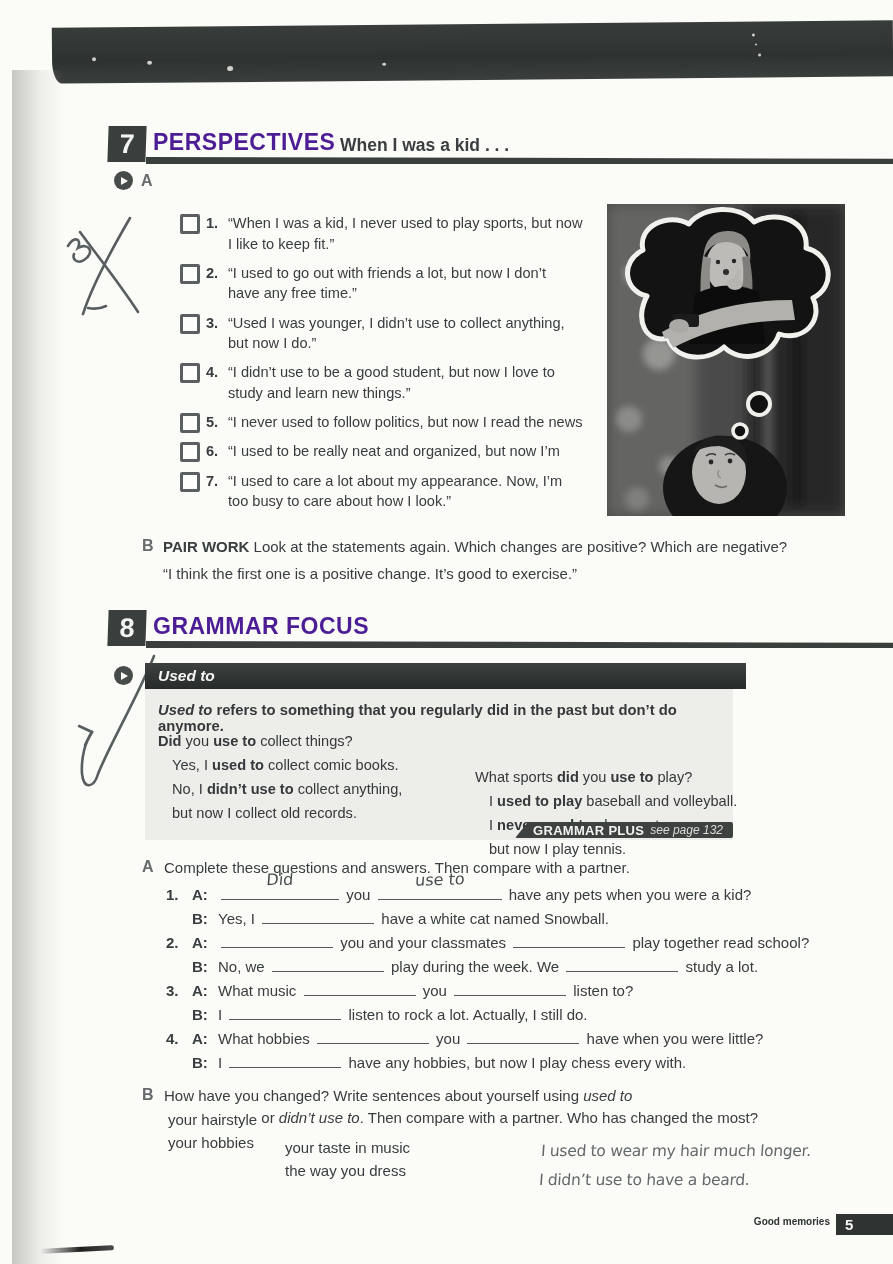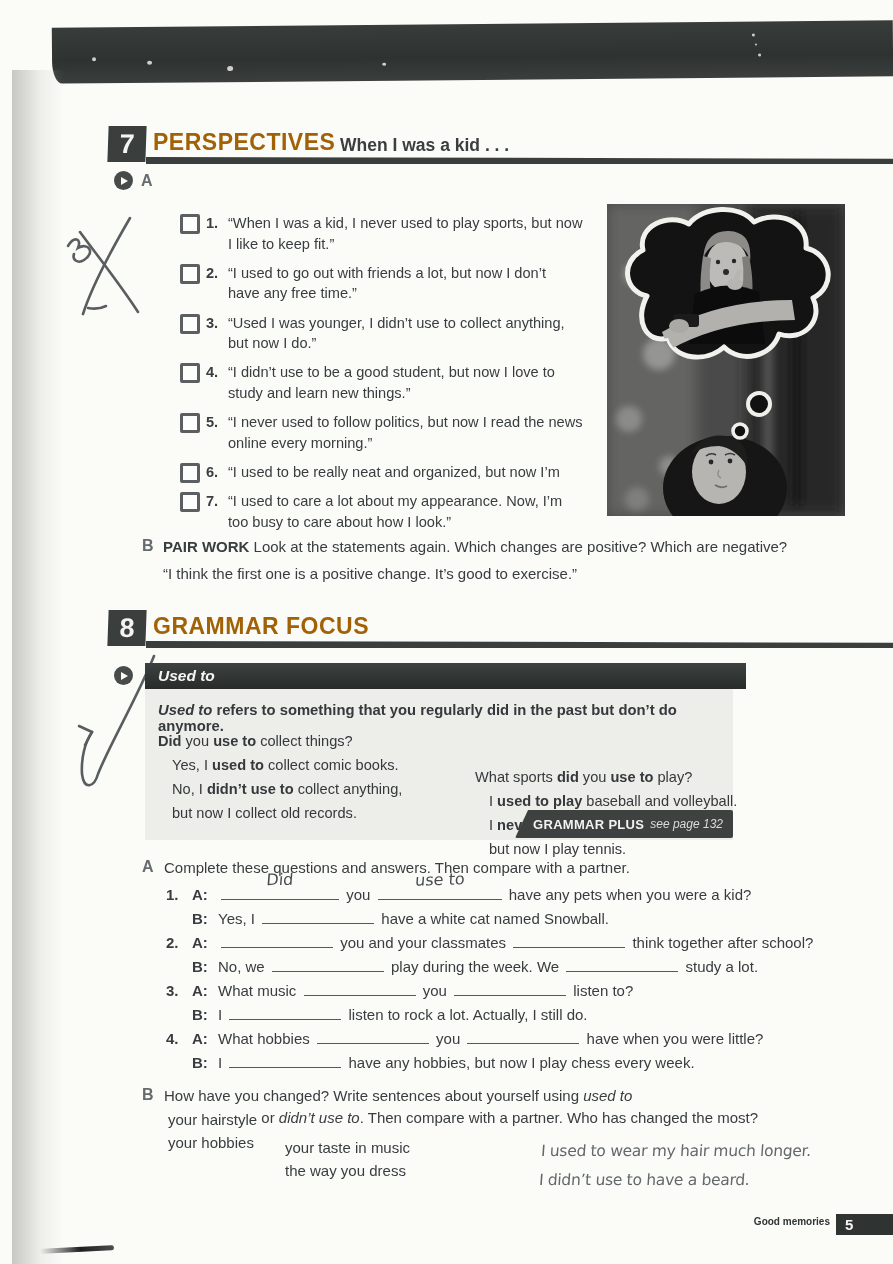--- a/index.html
+++ b/index.html
@@ -12,21 +12,21 @@
            transform:rotate(-0.5deg);border-bottom-left-radius:10px 22px;}
   .speck{position:absolute;background:#cfcfcb;border-radius:50%;}
   .spine{left:12px;top:70px;width:52px;height:1194px;
          background:linear-gradient(to right,rgba(120,120,116,0.40),rgba(190,190,186,0.22) 55%,rgba(190,190,186,0));}
   .smudge{left:40px;top:1247px;width:74px;height:5px;border-radius:3px;transform:rotate(-3deg);
           background:linear-gradient(to right,rgba(30,30,30,0),#1d1f1e 55%,#4c4e4d);}
 
   
   .numbadge{width:38px;height:36px;background:#3a3e3d;color:#f4f4f2;font-weight:bold;font-size:27px;
             display:flex;align-items:center;justify-content:center;transform:skewX(-2deg);}
-  .sectitle{font-weight:bold;font-size:23px;letter-spacing:0.5px;color:#a16207;}
+  .sectitle{font-weight:bold;font-size:23px;letter-spacing:0.5px;color:#4c1d95;}
   .secsub{font-weight:bold;font-size:17.5px;color:#3a3e40;}
   .secbar{height:7px;background:#3a3e3c;clip-path:polygon(0 0,100% 25%,100% 100%,0 100%);}
 
   .playicon{width:19px;height:19px;border-radius:50%;background:#474b4a;display:flex;align-items:center;justify-content:center;}
   .playicon::after{content:"";display:block;margin-left:2px;border-left:7px solid #fbfbf8;
                    border-top:4.5px solid transparent;border-bottom:4.5px solid transparent;}
   .letter{font-weight:bold;font-size:16px;color:#666b6d;}
   .instr{font-size:15px;color:#383d3f;}
   .b{font-weight:bold;} .i{font-style:italic;} .bi{font-weight:bold;font-style:italic;}
 
@@ -35,21 +35,21 @@
   .cb{position:absolute;left:0;top:1px;width:14px;height:14px;border:3.2px solid #5b5f61;border-radius:2px;background:#fdfdfc;}
   .stnum{position:absolute;left:26px;top:0;font-weight:bold;}
 
   
   .gbox-head{background:linear-gradient(180deg,#3d4140,#272b2a);color:#f5f5f3;font-weight:bold;font-style:italic;
              font-size:15.5px;display:flex;align-items:center;padding-left:13px;}
   .gbox-body{background:#ededea;}
   .grule{font-size:14.8px;}
   .gline{font-size:14.6px;line-height:24px;white-space:nowrap;}
   .gline.ind{padding-left:14px;}
-  .plusbadge{background:#3d4140;color:#f2f2f0;display:flex;align-items:center;padding:0 10px 0 18px;height:28px;
+  .plusbadge{background:#3d4140;color:#f2f2f0;display:flex;align-items:center;padding:0 10px 0 18px;height:16px;
              clip-path:polygon(13px 0,100% 0,100% 100%,0 100%);border-radius:2px;}
   .plusbadge .ttl{font-weight:bold;font-size:13px;letter-spacing:0.3px;}
   .plusbadge .note{font-style:italic;font-size:12px;color:#dcdcd9;margin-left:6px;}
 
   
   .exrow{height:24px;font-size:15px;color:#383d3f;white-space:nowrap;}
   .exnum{display:inline-block;width:26px;font-weight:bold;}
   .exlab{display:inline-block;width:26px;font-weight:bold;}
   .blank{display:inline-block;border-bottom:1.5px solid #54585a;height:13px;position:relative;margin:0 3px;vertical-align:baseline;}
   .hw{position:absolute;left:0;right:0;top:-16px;text-align:center;font-size:16px;color:#474c4e;
@@ -111,21 +111,20 @@
       <div class="stmt">
         <span class="cb"></span>
         <span class="stnum">4.</span>
         <div>“I didn’t use to be a good student, but now I love to</div>
         <div>study and learn new things.”</div>
       </div>
       <div class="stmt">
         <span class="cb"></span>
         <span class="stnum">5.</span>
         <div>“I never used to follow politics, but now I read the news</div>
-        <div>online every morning.”</div>
       </div>
       <div class="stmt">
         <span class="cb"></span>
         <span class="stnum">6.</span>
         <div>“I used to be really neat and organized, but now I’m</div>
       </div>
       <div class="stmt">
         <span class="cb"></span>
         <span class="stnum">7.</span>
         <div>“I used to care a lot about my appearance. Now, I’m</div>
@@ -240,26 +239,26 @@
       <span class="ttl">GRAMMAR PLUS</span>
       <span class="note">see page 132</span>
     </div>
   </div>
 
   <span class="abs letter" style="left:142px;top:858px;">A</span>
   <span class="abs instr" style="left:164px;top:859px;">Complete these questions and answers. Then compare with a partner.</span>
   <div class="abs" style="left:166px;top:886px;width:715px;">
       <div class="exrow"><span class="exnum">1.</span><span class="exlab">A:</span><span class="blank" style="width: 118px;"><span class="hw">Did</span></span><span> you </span><span class="blank" style="width: 124px;"><span class="hw">use to</span></span><span> have any pets when you were a kid?</span></div>
       <div class="exrow"><span class="exnum"></span><span class="exlab">B:</span><span>Yes, I </span><span class="blank" style="width: 112px;"></span><span> have a white cat named Snowball.</span></div>
-      <div class="exrow"><span class="exnum">2.</span><span class="exlab">A:</span><span class="blank" style="width: 112px;"></span><span> you and your classmates </span><span class="blank" style="width: 112px;"></span><span> think together after school?</span></div>
+      <div class="exrow"><span class="exnum">2.</span><span class="exlab">A:</span><span class="blank" style="width: 112px;"></span><span> you and your classmates </span><span class="blank" style="width: 112px;"></span><span> play together read school?</span></div>
       <div class="exrow"><span class="exnum"></span><span class="exlab">B:</span><span>No, we </span><span class="blank" style="width: 112px;"></span><span> play during the week. We </span><span class="blank" style="width: 112px;"></span><span> study a lot.</span></div>
       <div class="exrow"><span class="exnum">3.</span><span class="exlab">A:</span><span>What music </span><span class="blank" style="width: 112px;"></span><span> you </span><span class="blank" style="width: 112px;"></span><span> listen to?</span></div>
       <div class="exrow"><span class="exnum"></span><span class="exlab">B:</span><span>I </span><span class="blank" style="width: 112px;"></span><span> listen to rock a lot. Actually, I still do.</span></div>
       <div class="exrow"><span class="exnum">4.</span><span class="exlab">A:</span><span>What hobbies </span><span class="blank" style="width: 112px;"></span><span> you </span><span class="blank" style="width: 112px;"></span><span> have when you were little?</span></div>
-      <div class="exrow"><span class="exnum"></span><span class="exlab">B:</span><span>I </span><span class="blank" style="width: 112px;"></span><span> have any hobbies, but now I play chess every week.</span></div>
+      <div class="exrow"><span class="exnum"></span><span class="exlab">B:</span><span>I </span><span class="blank" style="width: 112px;"></span><span> have any hobbies, but now I play chess every with.</span></div>
     </div>
 
   <span class="abs letter" style="left:142px;top:1086px;">B</span>
   <div class="abs instr" style="left:164px;top:1087px;width:600px;"><span>How have you changed? Write sentences about yourself using </span><span class="i">used to</span></div>
   <div class="abs instr" style="left:158px;top:1109px;width:600px;text-align:right;"><span>or </span><span class="i">didn’t use to</span><span>. Then compare with a partner. Who has changed the most?</span></div>
 
   <div class="abs wordlist" style="left:168px;top:1108px;width:112px;">
       <div>your hairstyle</div>
       <div>your hobbies</div>
     </div>

